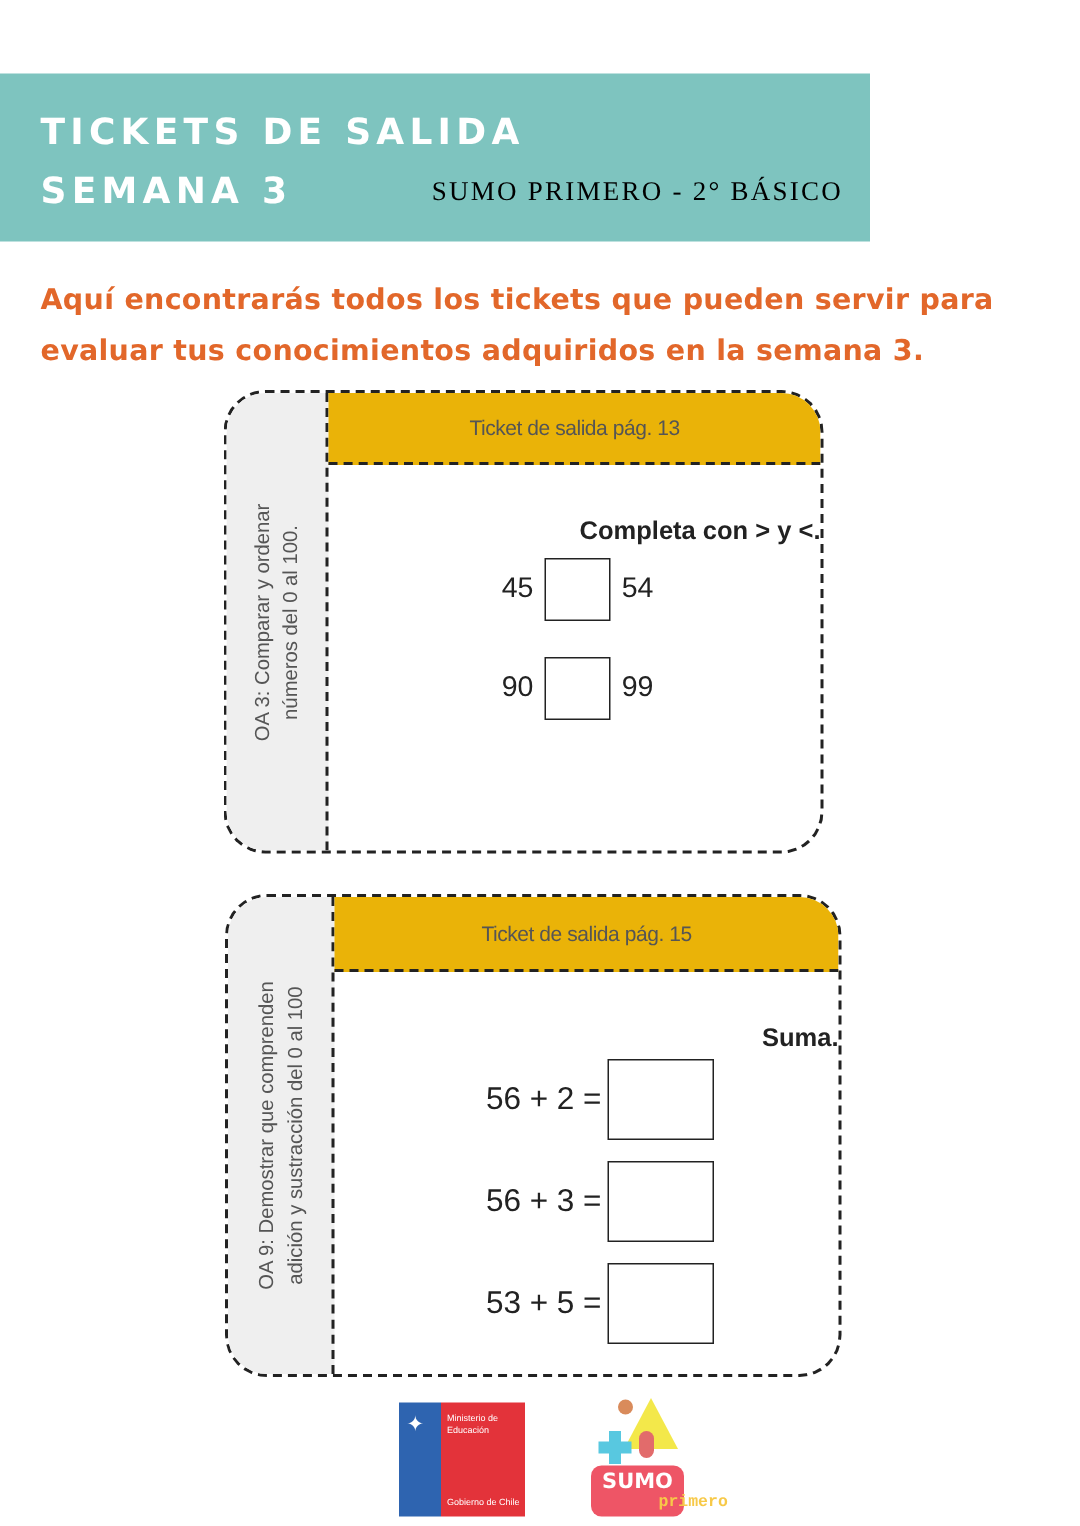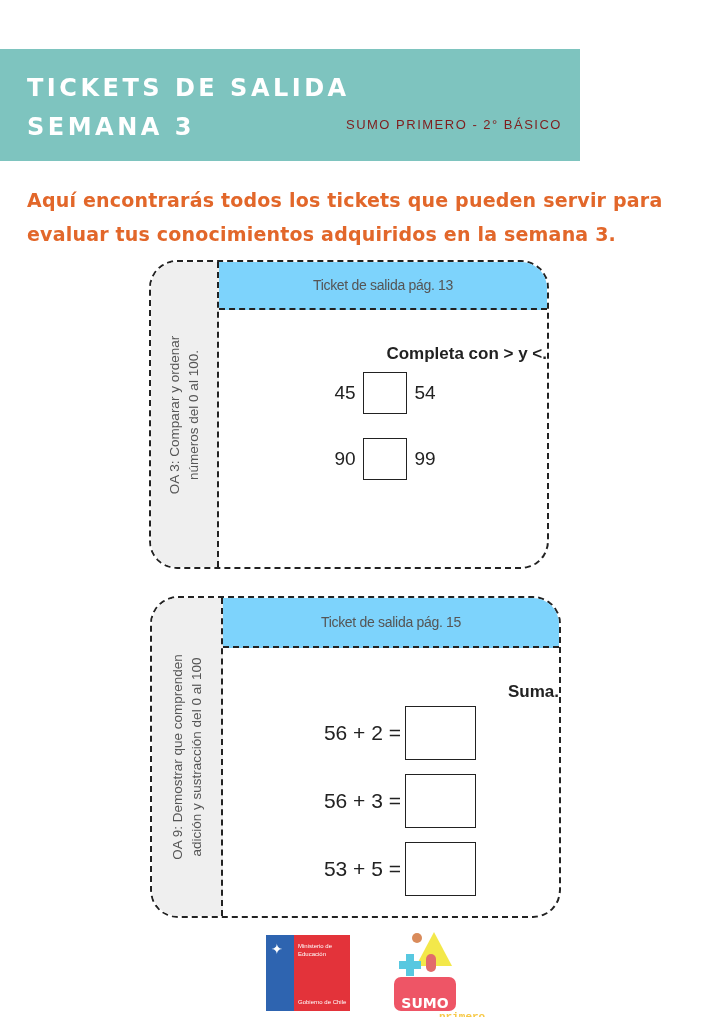--- a/index.html
+++ b/index.html
@@ -13,22 +13,22 @@
     background: #7ec4bf;
   }
   .banner-title {
     position: absolute; left: 27px; color: #ffffff;
     font-family: "DejaVu Sans", sans-serif; font-weight: bold;
     font-size: 24px; letter-spacing: 3.5px;
   }
   .banner-title.l1 { top: 25px; }
   .banner-title.l2 { top: 64px; }
   .banner-sub {
-    position: absolute; right: 18px; top: 68px; color: #7f1d1d;
-    font-family: Liberation Sans, sans-serif; font-size: 13px; letter-spacing: 1.5px;
+    position: absolute; right: 18px; top: 68px; color: #000000;
+    font-family: Liberation Serif, serif; font-size: 18px; letter-spacing: 1.5px;
   }
   .intro {
     position: absolute; left: 27px; top: 183px; width: 680px;
     color: #e2672a; font-family: "DejaVu Sans", sans-serif; font-weight: bold;
     font-size: 19px; line-height: 34px; letter-spacing: 0.2px;
   }
   .ticket {
     position: absolute; box-sizing: border-box;
     border: 2.5px dashed #222; border-radius: 28px;
     background: #ffffff; overflow: hidden;
@@ -37,21 +37,21 @@
     position: absolute; left: 0; top: 0; bottom: 0;
     background: #efefef; border-right: 2.5px dashed #222;
   }
   .ticket .side-text {
     position: absolute; left: 50%; top: 50%;
     transform: translate(-50%, -50%) rotate(-90deg);
     white-space: nowrap; text-align: center;
     color: #555; font-size: 13.5px; line-height: 19px;
   }
   .ticket .head {
-    position: absolute; top: 0; right: 0; background: #7dd3fc;
+    position: absolute; top: 0; right: 0; background: #eab308;
     border-bottom: 2.5px dashed #222;
     display: flex; align-items: center; justify-content: center;
     color: #555; font-size: 14px; letter-spacing: -0.3px;
   }
   .ticket .body { position: absolute; right: 0; bottom: 0; }
   .instr {
     position: absolute; left: 0; right: 0; text-align: right;
     font-weight: bold; color: #222; font-size: 17px; margin-top: 20px;
   }
   .cmp-row { position: absolute; display: flex; align-items: center; justify-content: flex-end; }
@@ -77,21 +77,21 @@
     border-bottom: 34px solid #f3e84a;
   }
   .sumo .plus-v { position: absolute; left: 12px; top: 24px; width: 8px; height: 22px; background: #58c8e0; }
   .sumo .plus-h { position: absolute; left: 5px; top: 31px; width: 22px; height: 8px; background: #58c8e0; }
   .sumo .kid1 { position: absolute; left: 18px; top: 3px; width: 10px; height: 10px; border-radius: 50%; background: #d98b5b; }
   .sumo .kid2 { position: absolute; left: 32px; top: 24px; width: 10px; height: 18px; border-radius: 5px; background: #e26b6b; }
   .sumo .badge {
     position: absolute; left: 0; top: 47px; width: 62px; height: 34px;
     background: #ee5566; border-radius: 7px; text-align: center;
   }
-  .sumo .b1 { color: #fff; font-weight: bold; font-size: 14px; line-height: 16px; margin-top: 18px; font-family: "DejaVu Sans", sans-serif; }
+  .sumo .b1 { color: #fff; font-weight: bold; font-size: 14px; line-height: 16px; margin-top: 3px; font-family: "DejaVu Sans", sans-serif; }
   .sumo .b2 { color: #f7c948; font-weight: bold; font-size: 11px; line-height: 12px; font-family: Liberation Mono, monospace; padding-left: 45px; }
 </style>
 </head>
 <body>
 
 <div class="banner">
   <div class="banner-title l1">TICKETS DE SALIDA</div>
   <div class="banner-title l2">SEMANA 3</div>
   <div class="banner-sub">SUMO PRIMERO - 2° BÁSICO</div>
 </div>

